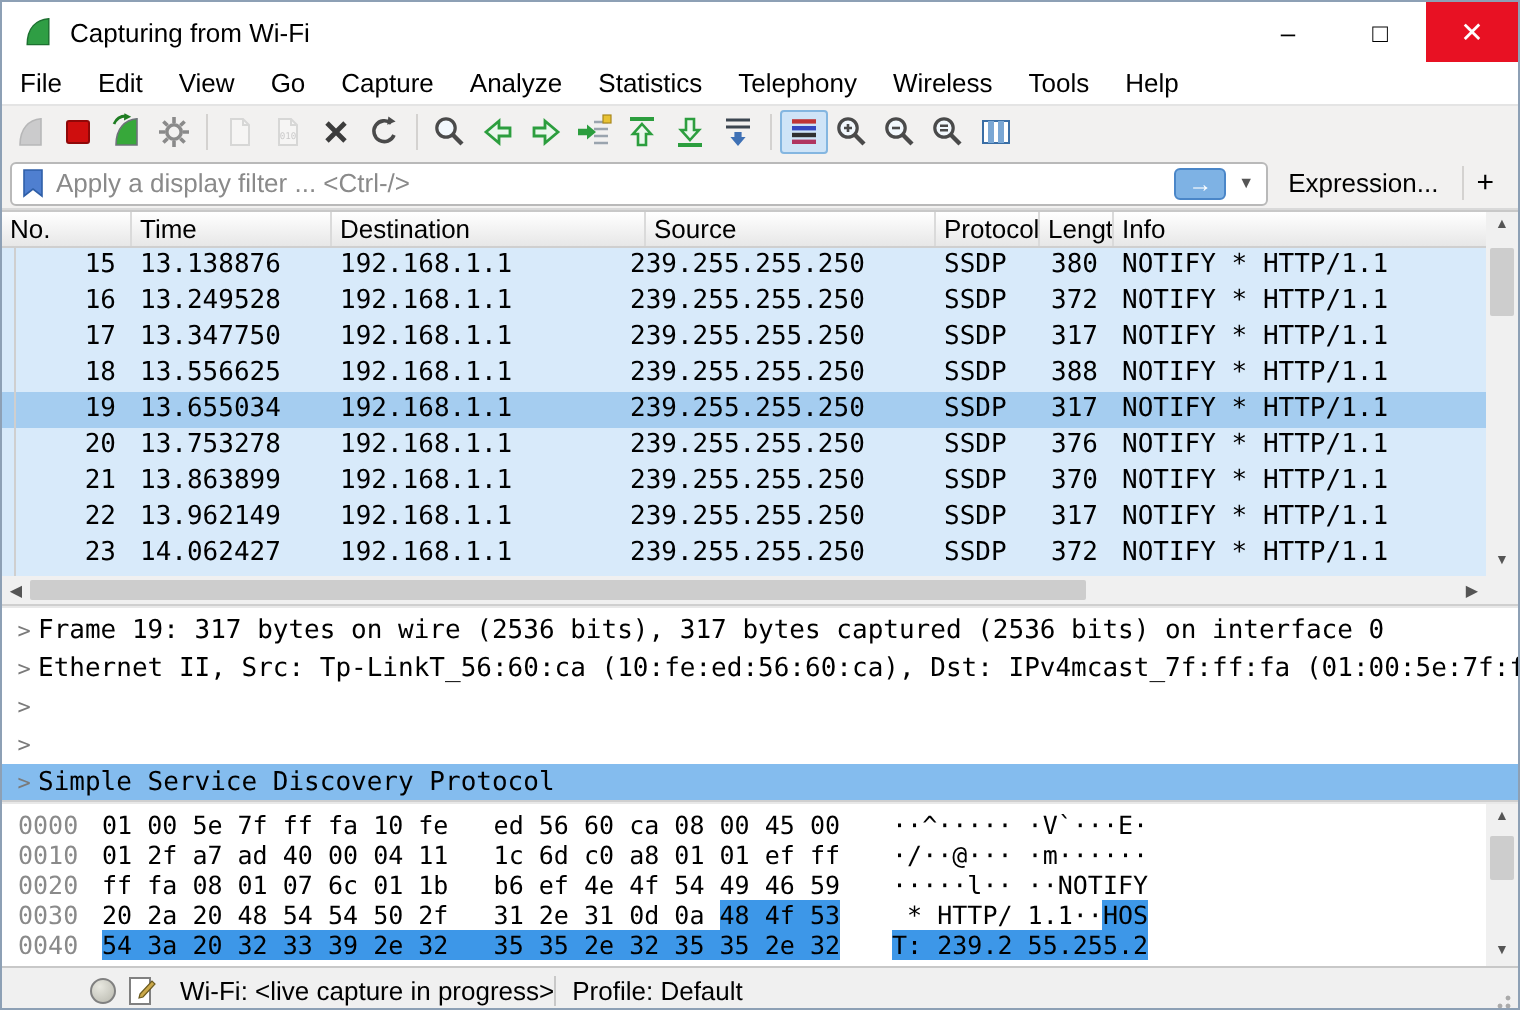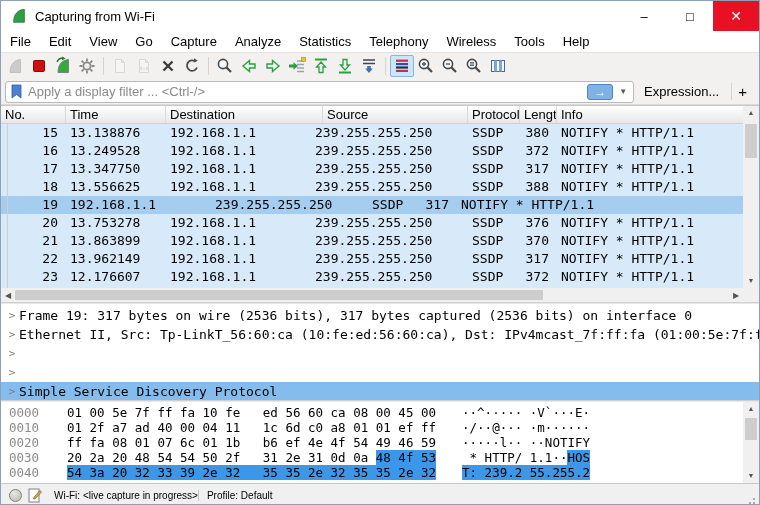--- a/index.html
+++ b/index.html
@@ -66,27 +66,27 @@
   .details { height:96px; background:#fff; flex:0 0 auto; padding-top:2px; overflow:hidden; }
   .dline { height:19px; display:flex; align-items:center; font-family:"DejaVu Sans Mono","Liberation Mono",monospace; font-size:13px; white-space:nowrap; }
   .dline .exp { width:14px; text-align:center; color:#7a7a7a; font-size:11px; flex:0 0 auto; margin-left:4px; }
   .dline.sel { background:#84bcee; }
 
   
   .hexpane { position:relative; height:81px; background:#fff; flex:0 0 auto; overflow:hidden; }
   .hxwrap { padding-top:3px; width:744px; }
   .hxrow { height:15px; display:flex; font-family:"DejaVu Sans Mono","Liberation Mono",monospace; font-size:12.5px; white-space:pre; }
   .hxoff { color:#8a8a8a; width:38px; margin-left:8px; flex:0 0 auto; }
-  .hxbytes { margin-left:20px; }
+  .hxbytes { margin-left:4px; }
   .hxascii { margin-left:26px; }
   .hl { background:#3d97e8; }
   .hex-vscroll { top:0; bottom:0; }
 
   
-  .statusbar { height:23px; background:#f0f0f0; border-top:1px solid #c8c8c8; display:flex; align-items:center; font-size:10px; color:#000; flex:0 0 auto; position:relative; }
+  .statusbar { height:23px; background:#f0f0f0; border-top:1px solid #c8c8c8; display:flex; align-items:center; font-size:13px; color:#000; flex:0 0 auto; position:relative;padding-left:36px; }
   .expert-dot { width:13px; height:13px; border-radius:50%; border:1px solid #808080; background:radial-gradient(circle at 35% 30%, #e8e8e0, #b8b8ae); margin:0 6px 0 8px; }
   .note-ico { width:14px; height:15px; margin-right:12px; }
   .sb-sect { padding:0 8px; border-left:1px solid #c8c8c8; white-space:nowrap; }
   .sb-sect.first { margin-left:auto; border-left:1px solid #c8c8c8; box-shadow:-2px 0 0 -1px #c8c8c8; }
   .grip { position:absolute; right:1px; bottom:1px; width:10px; height:10px;
           background:radial-gradient(circle at 2px 8px,#aaa 1px,transparent 1.4px),
                      radial-gradient(circle at 6px 8px,#aaa 1px,transparent 1.4px),
                      radial-gradient(circle at 6px 4px,#aaa 1px,transparent 1.4px); }
 </style>
 </head>
@@ -311,20 +311,21 @@
           <div class="pcell num" style="width: 65px;">18</div>
           <div class="pcell pad" style="width: 100px;">13.556625</div>
           <div class="pcell pad" style="width: 145px;">192.168.1.1</div>
           <div class="pcell pad" style="width: 157px;">239.255.255.250</div>
           <div class="pcell pad" style="width: 52px;">SSDP</div>
           <div class="pcell num" style="width: 37px;">388</div>
           <div class="pcell pad">NOTIFY * HTTP/1.1</div>
         </div>
         <div class="prow sel">
           <div class="pcell num" style="width: 65px;">19</div>
+          <div class="pcell pad" style="width: 100px;">13.655034</div>
           <div class="pcell pad" style="width: 145px;">192.168.1.1</div>
           <div class="pcell pad" style="width: 157px;">239.255.255.250</div>
           <div class="pcell pad" style="width: 52px;">SSDP</div>
           <div class="pcell num" style="width: 37px;">317</div>
           <div class="pcell pad">NOTIFY * HTTP/1.1</div>
         </div>
         <div class="prow">
           <div class="pcell num" style="width: 65px;">20</div>
           <div class="pcell pad" style="width: 100px;">13.753278</div>
           <div class="pcell pad" style="width: 145px;">192.168.1.1</div>
@@ -346,21 +347,21 @@
           <div class="pcell num" style="width: 65px;">22</div>
           <div class="pcell pad" style="width: 100px;">13.962149</div>
           <div class="pcell pad" style="width: 145px;">192.168.1.1</div>
           <div class="pcell pad" style="width: 157px;">239.255.255.250</div>
           <div class="pcell pad" style="width: 52px;">SSDP</div>
           <div class="pcell num" style="width: 37px;">317</div>
           <div class="pcell pad">NOTIFY * HTTP/1.1</div>
         </div>
         <div class="prow">
           <div class="pcell num" style="width: 65px;">23</div>
-          <div class="pcell pad" style="width: 100px;">12.176607</div>
+          <div class="pcell pad" style="width: 100px;">14.062427</div>
           <div class="pcell pad" style="width: 145px;">192.168.1.1</div>
           <div class="pcell pad" style="width: 157px;">239.255.255.250</div>
           <div class="pcell pad" style="width: 52px;">SSDP</div>
           <div class="pcell num" style="width: 37px;">372</div>
           <div class="pcell pad">NOTIFY * HTTP/1.1</div>
         </div>
         <div class="prow">
           <div class="pcell num" style="width: 65px;">24</div>
           <div class="pcell pad" style="width: 100px;">14.171151</div>
           <div class="pcell pad" style="width: 145px;">192.168.1.1</div>

